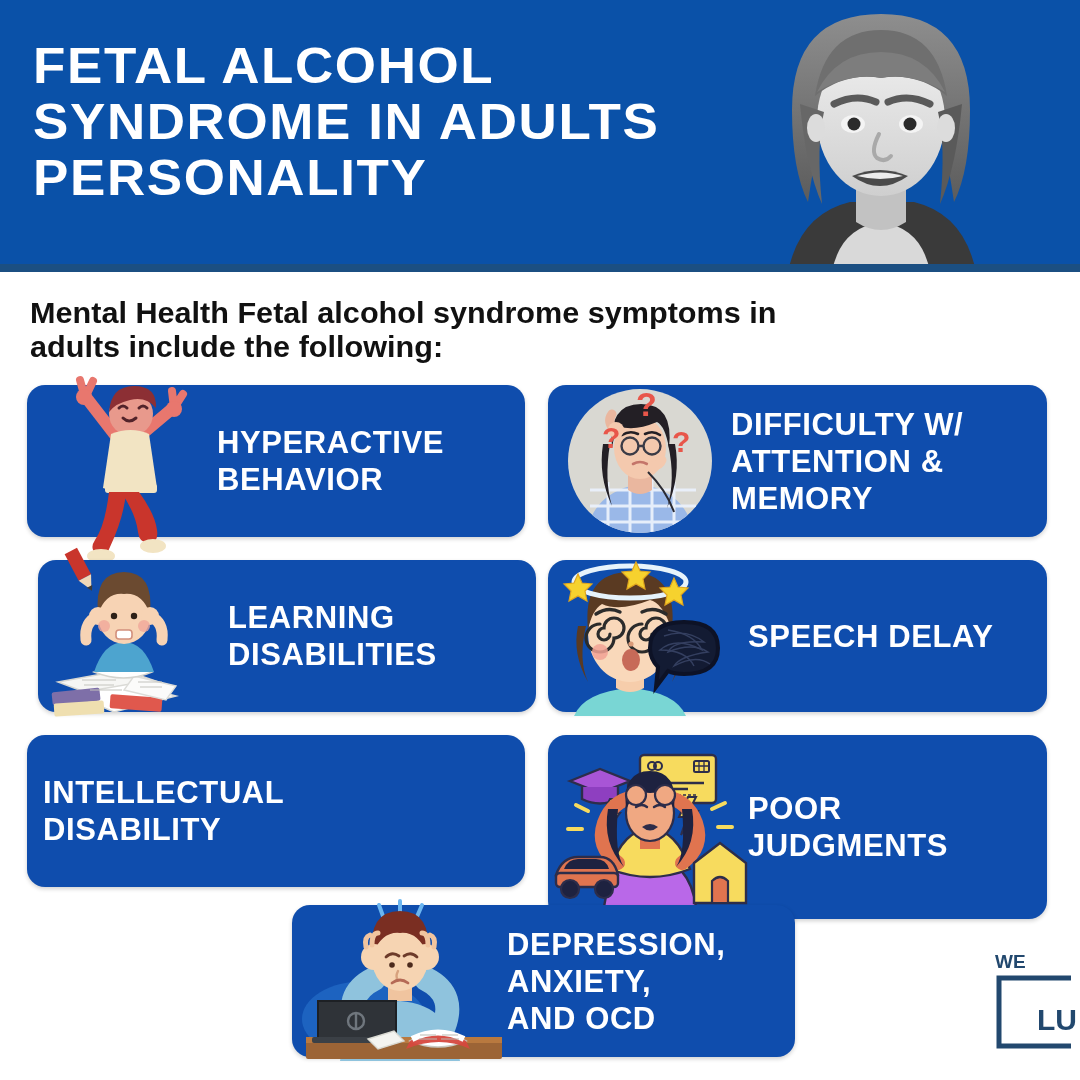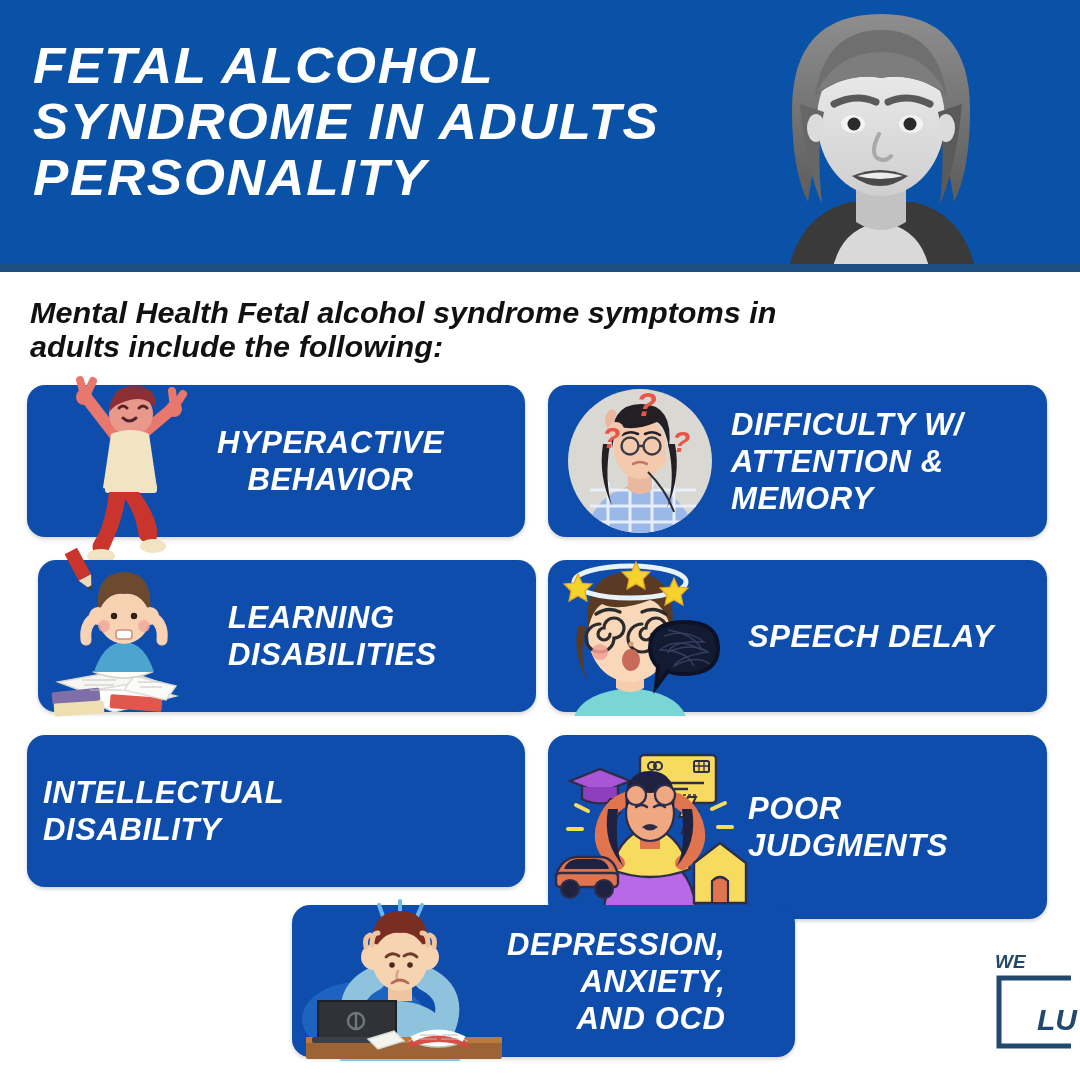--- a/index.html
+++ b/index.html
@@ -1,20 +1,20 @@
 <!DOCTYPE html>
 <html><head>
 <meta charset="utf-8">
 <style>
   html,body{margin:0;padding:0;}
   body{
     width:1080px;height:1080px;overflow:hidden;background:#ffffff;
     font-family:"Liberation Sans",sans-serif;
   }
-  .page{position:relative;width:1080px;height:1080px;background:#fff;font-style:italic;}
+  .page{position:relative;width:1080px;height:1080px;background:#fff;}
 
   
   .header{
     position:absolute;left:0;top:0;width:1080px;height:272px;
     background:#0a51a8;overflow:hidden;
   }
   .header-underline{
     position:absolute;left:0;top:264px;width:1080px;height:8px;
     background:#1b4f82;
   }
@@ -58,27 +58,27 @@
   }
   .card .art svg{display:block;overflow:visible;}
   .card .label{
     color:#ffffff;font-weight:bold;
     font-family:"Liberation Sans",sans-serif;
     letter-spacing:.6px;text-transform:uppercase;
     white-space:pre-line;
   }
 
   
-  #card-hyperactive{left:27px;  top:385px; width:498px; height:152px;text-align:center;}
+  #card-hyperactive{left:27px;  top:385px; width:498px; height:152px;}
   #card-attention  {left:548px; top:385px; width:499px; height:152px;}
   #card-learning   {left:38px;  top:560px; width:498px; height:152px;}
   #card-speech     {left:548px; top:560px; width:499px; height:152px;text-align:center;}
   #card-iq         {left:27px;  top:735px; width:498px; height:152px;}
   #card-judgment   {left:548px; top:735px; width:499px; height:184px;}
-  #card-depression {left:292px; top:905px; width:503px; height:152px;text-align:right;}
+  #card-depression {left:292px; top:905px; width:503px; height:152px;}
 
   #card-hyperactive .art{width:190px;}
   #card-attention   .art{width:183px;}
   #card-learning    .art{width:190px;}
   #card-speech      .art{width:200px;}
   #card-iq          .art{width:190px;}
   #card-judgment    .art{width:200px;}
   #card-depression  .art{width:215px;}
 
   #card-hyperactive .label{font-size:31px;line-height:37px;}

